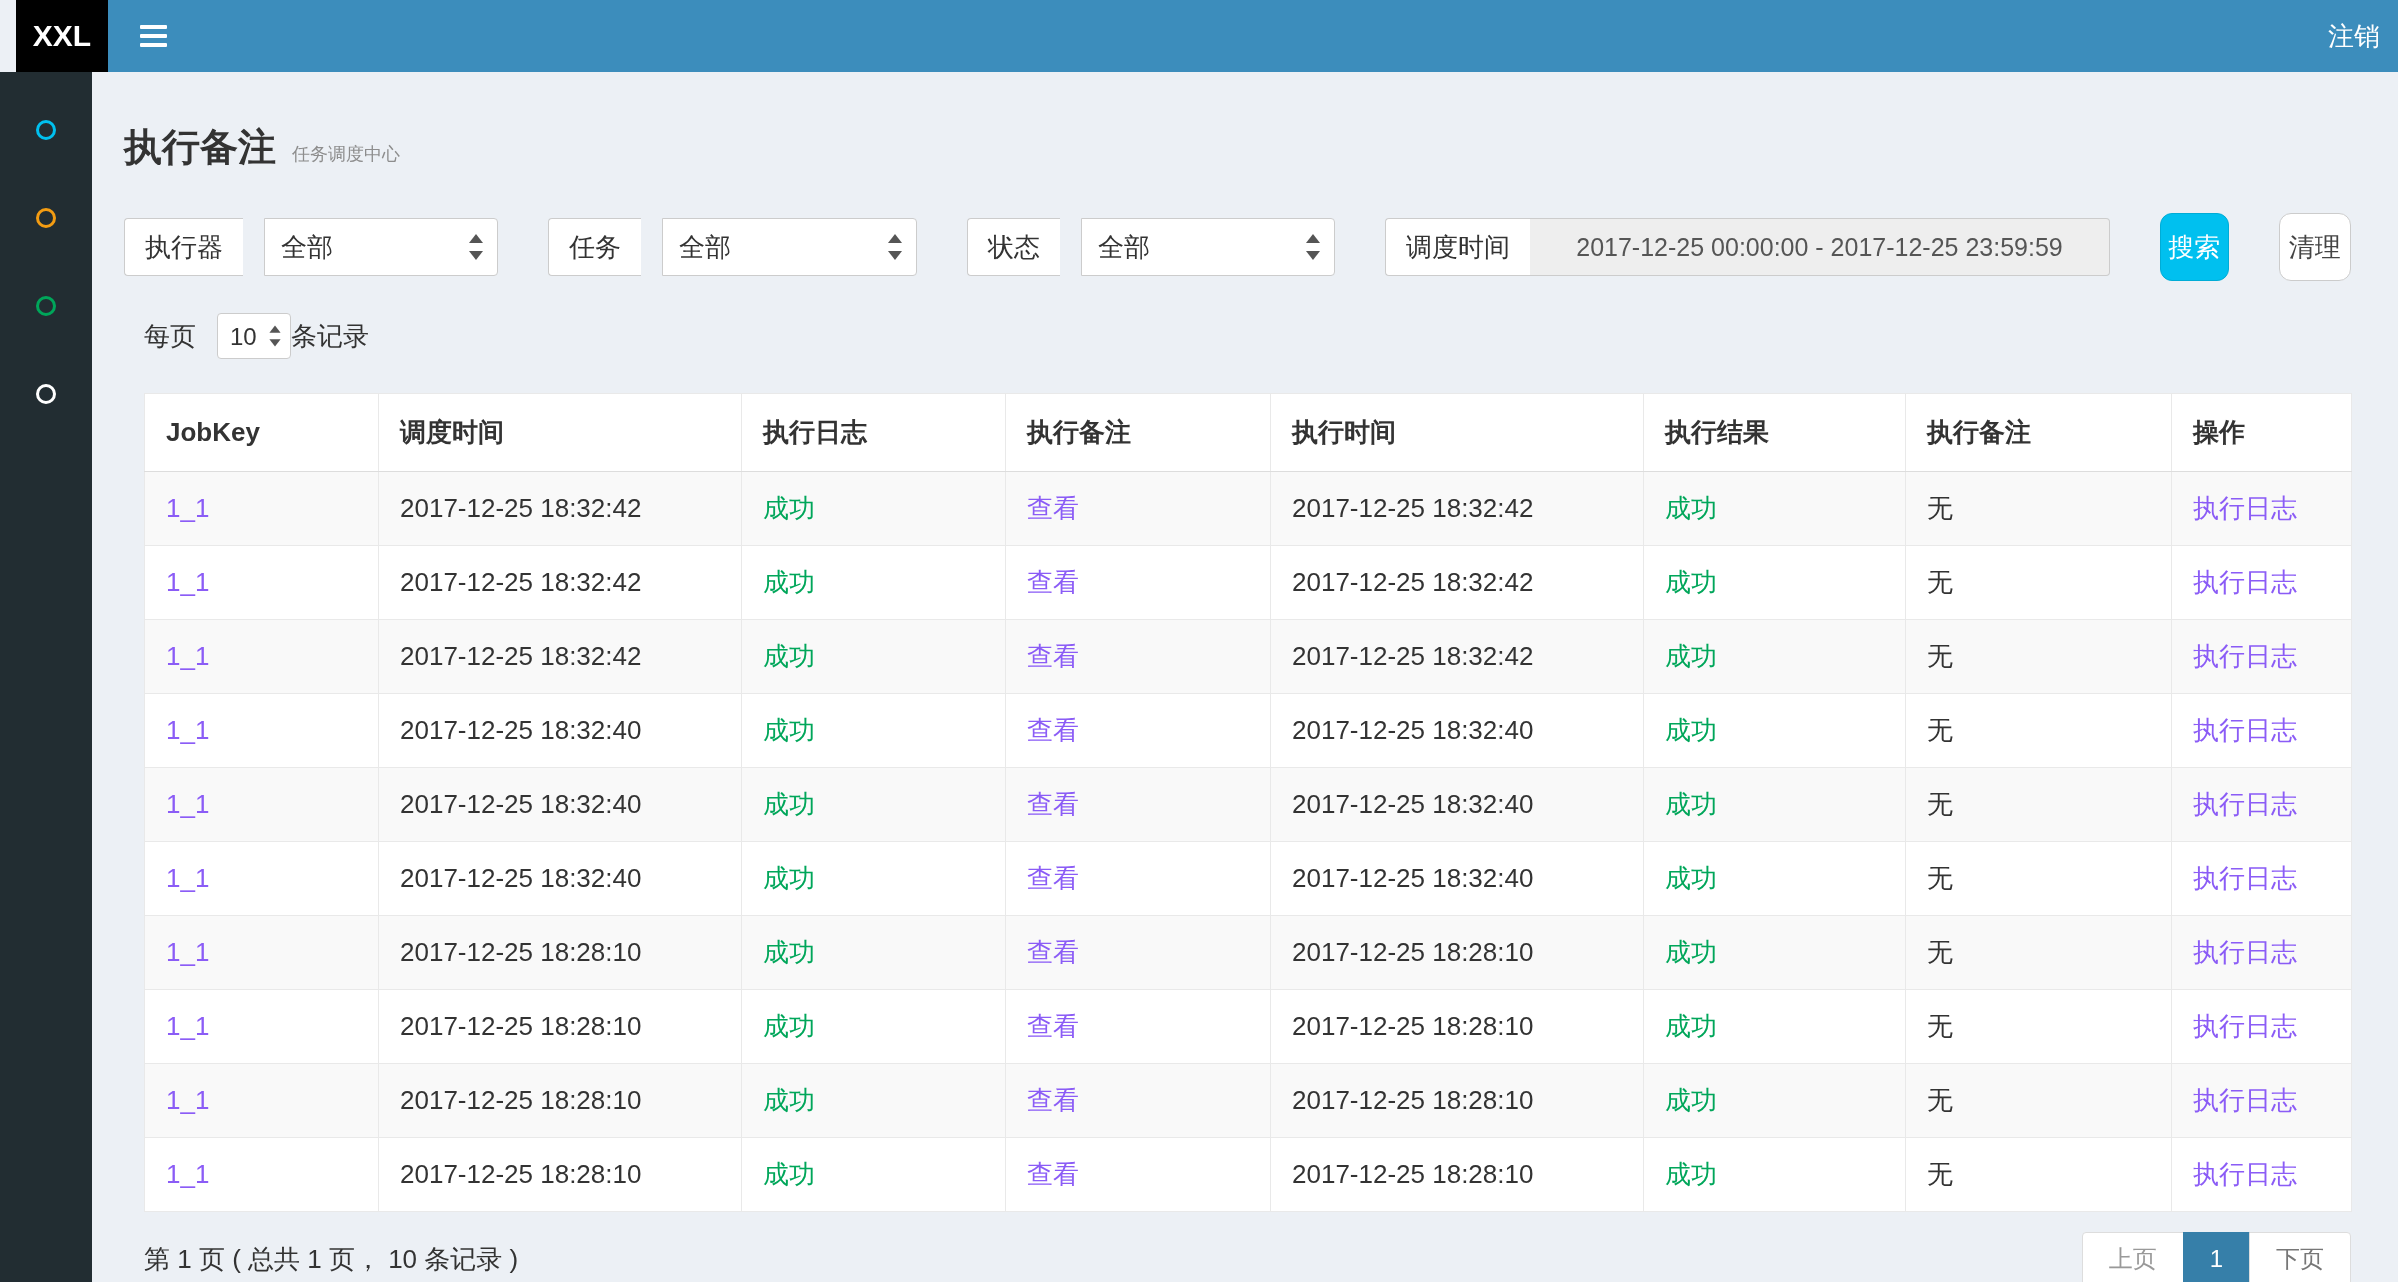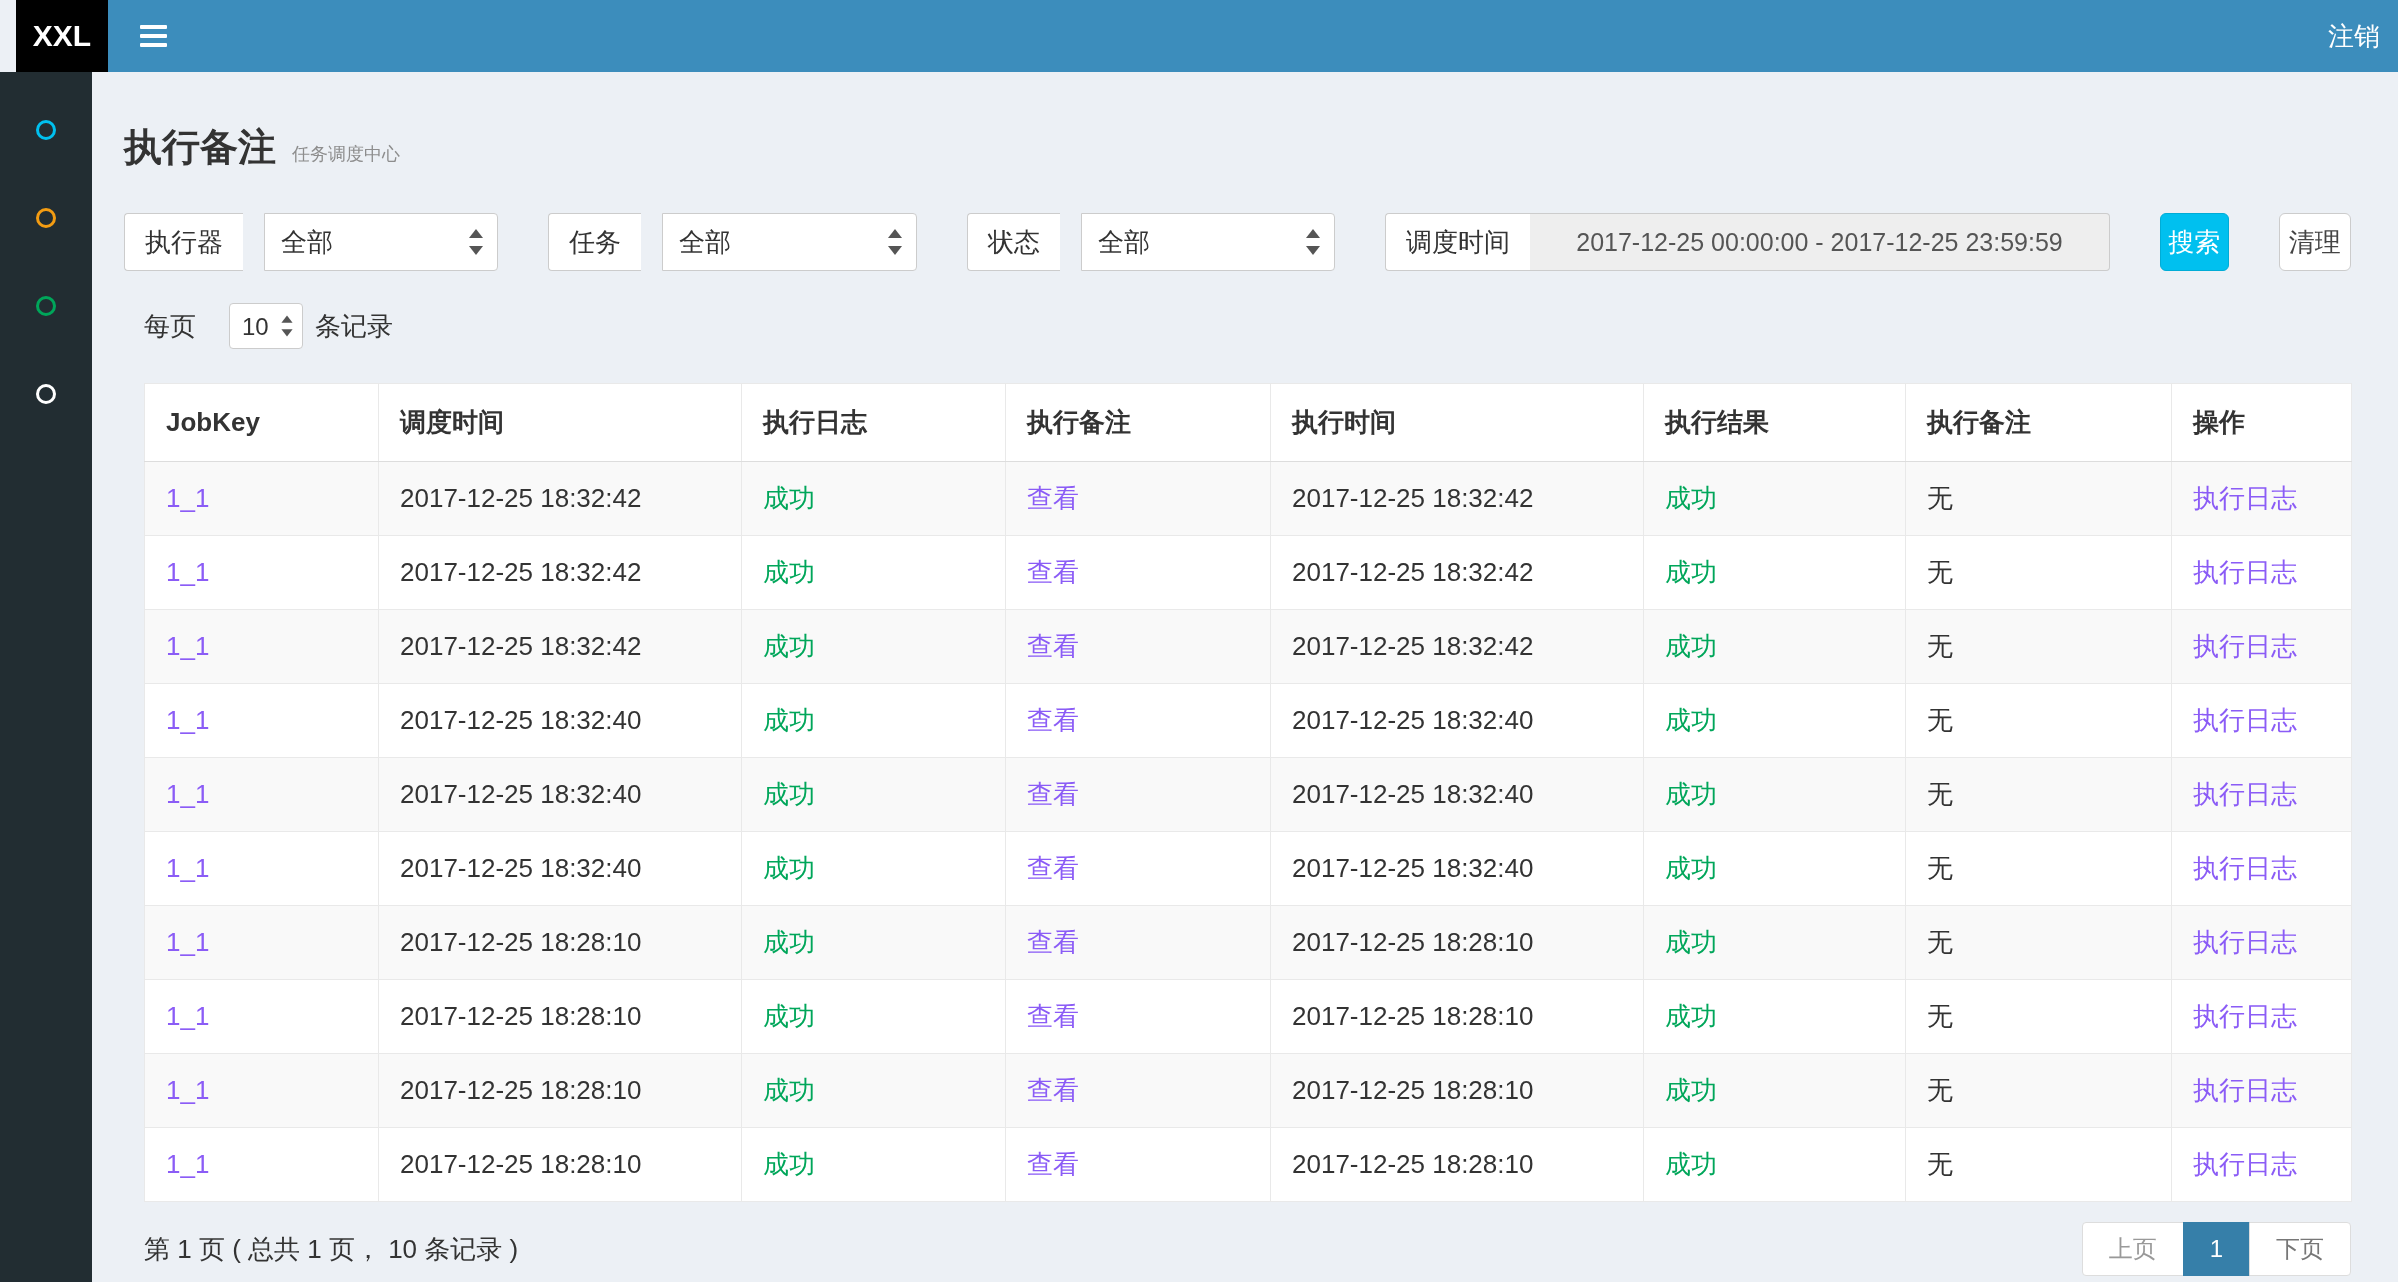--- a/index.html
+++ b/index.html
@@ -74,26 +74,26 @@
   .sel-arrows::after {
     content:""; position:absolute; bottom:0; left:1px;
     border-left:7px solid transparent; border-right:7px solid transparent;
     border-top:9px solid #555;
   }
   .time-input {
     width:580px; height:58px; border:1px solid #ccc; border-left:0;
     border-radius:0 4px 4px 0; background:#eee; color:#555;
     font-size:25px; padding:0 18px; text-align:center; font-family:inherit;
   }
-  .btn { height:58px; border-radius:6px; font-size:26px; cursor:pointer; font-family:inherit; }
+  .btn { height:68px; border-radius:12px; font-size:26px; cursor:pointer; font-family:inherit; }
   .btn-search { width:130px; background:#00c0ef; border:1px solid #00acd6; color:#fff; }
   .btn-clear  { width:138px; background:#fff; border:1px solid #ccc; color:#444; margin-left:auto; }
 
   
-  .pagesize { display:flex; align-items:center; gap:12px; margin:32px 47px 0 52px; font-size:26px; color:#333; }
+  .pagesize { display:flex; align-items:center; margin:32px 47px 0 52px; font-size:26px; color:#333; }
   .pagesize .selwrap select {
     height:46px; width:74px; border:1px solid #ccc; border-radius:4px;
     font-size:24px; padding:0 30px 0 12px;
   }
   .pagesize .sel-arrows { right:8px; transform:translateY(-50%) scale(0.8); }
 
   
   .table-wrap { margin:34px 47px 0 52px; background:#fff; }
   table { width:100%; border-collapse:collapse; table-layout:fixed; }
   th,td {

